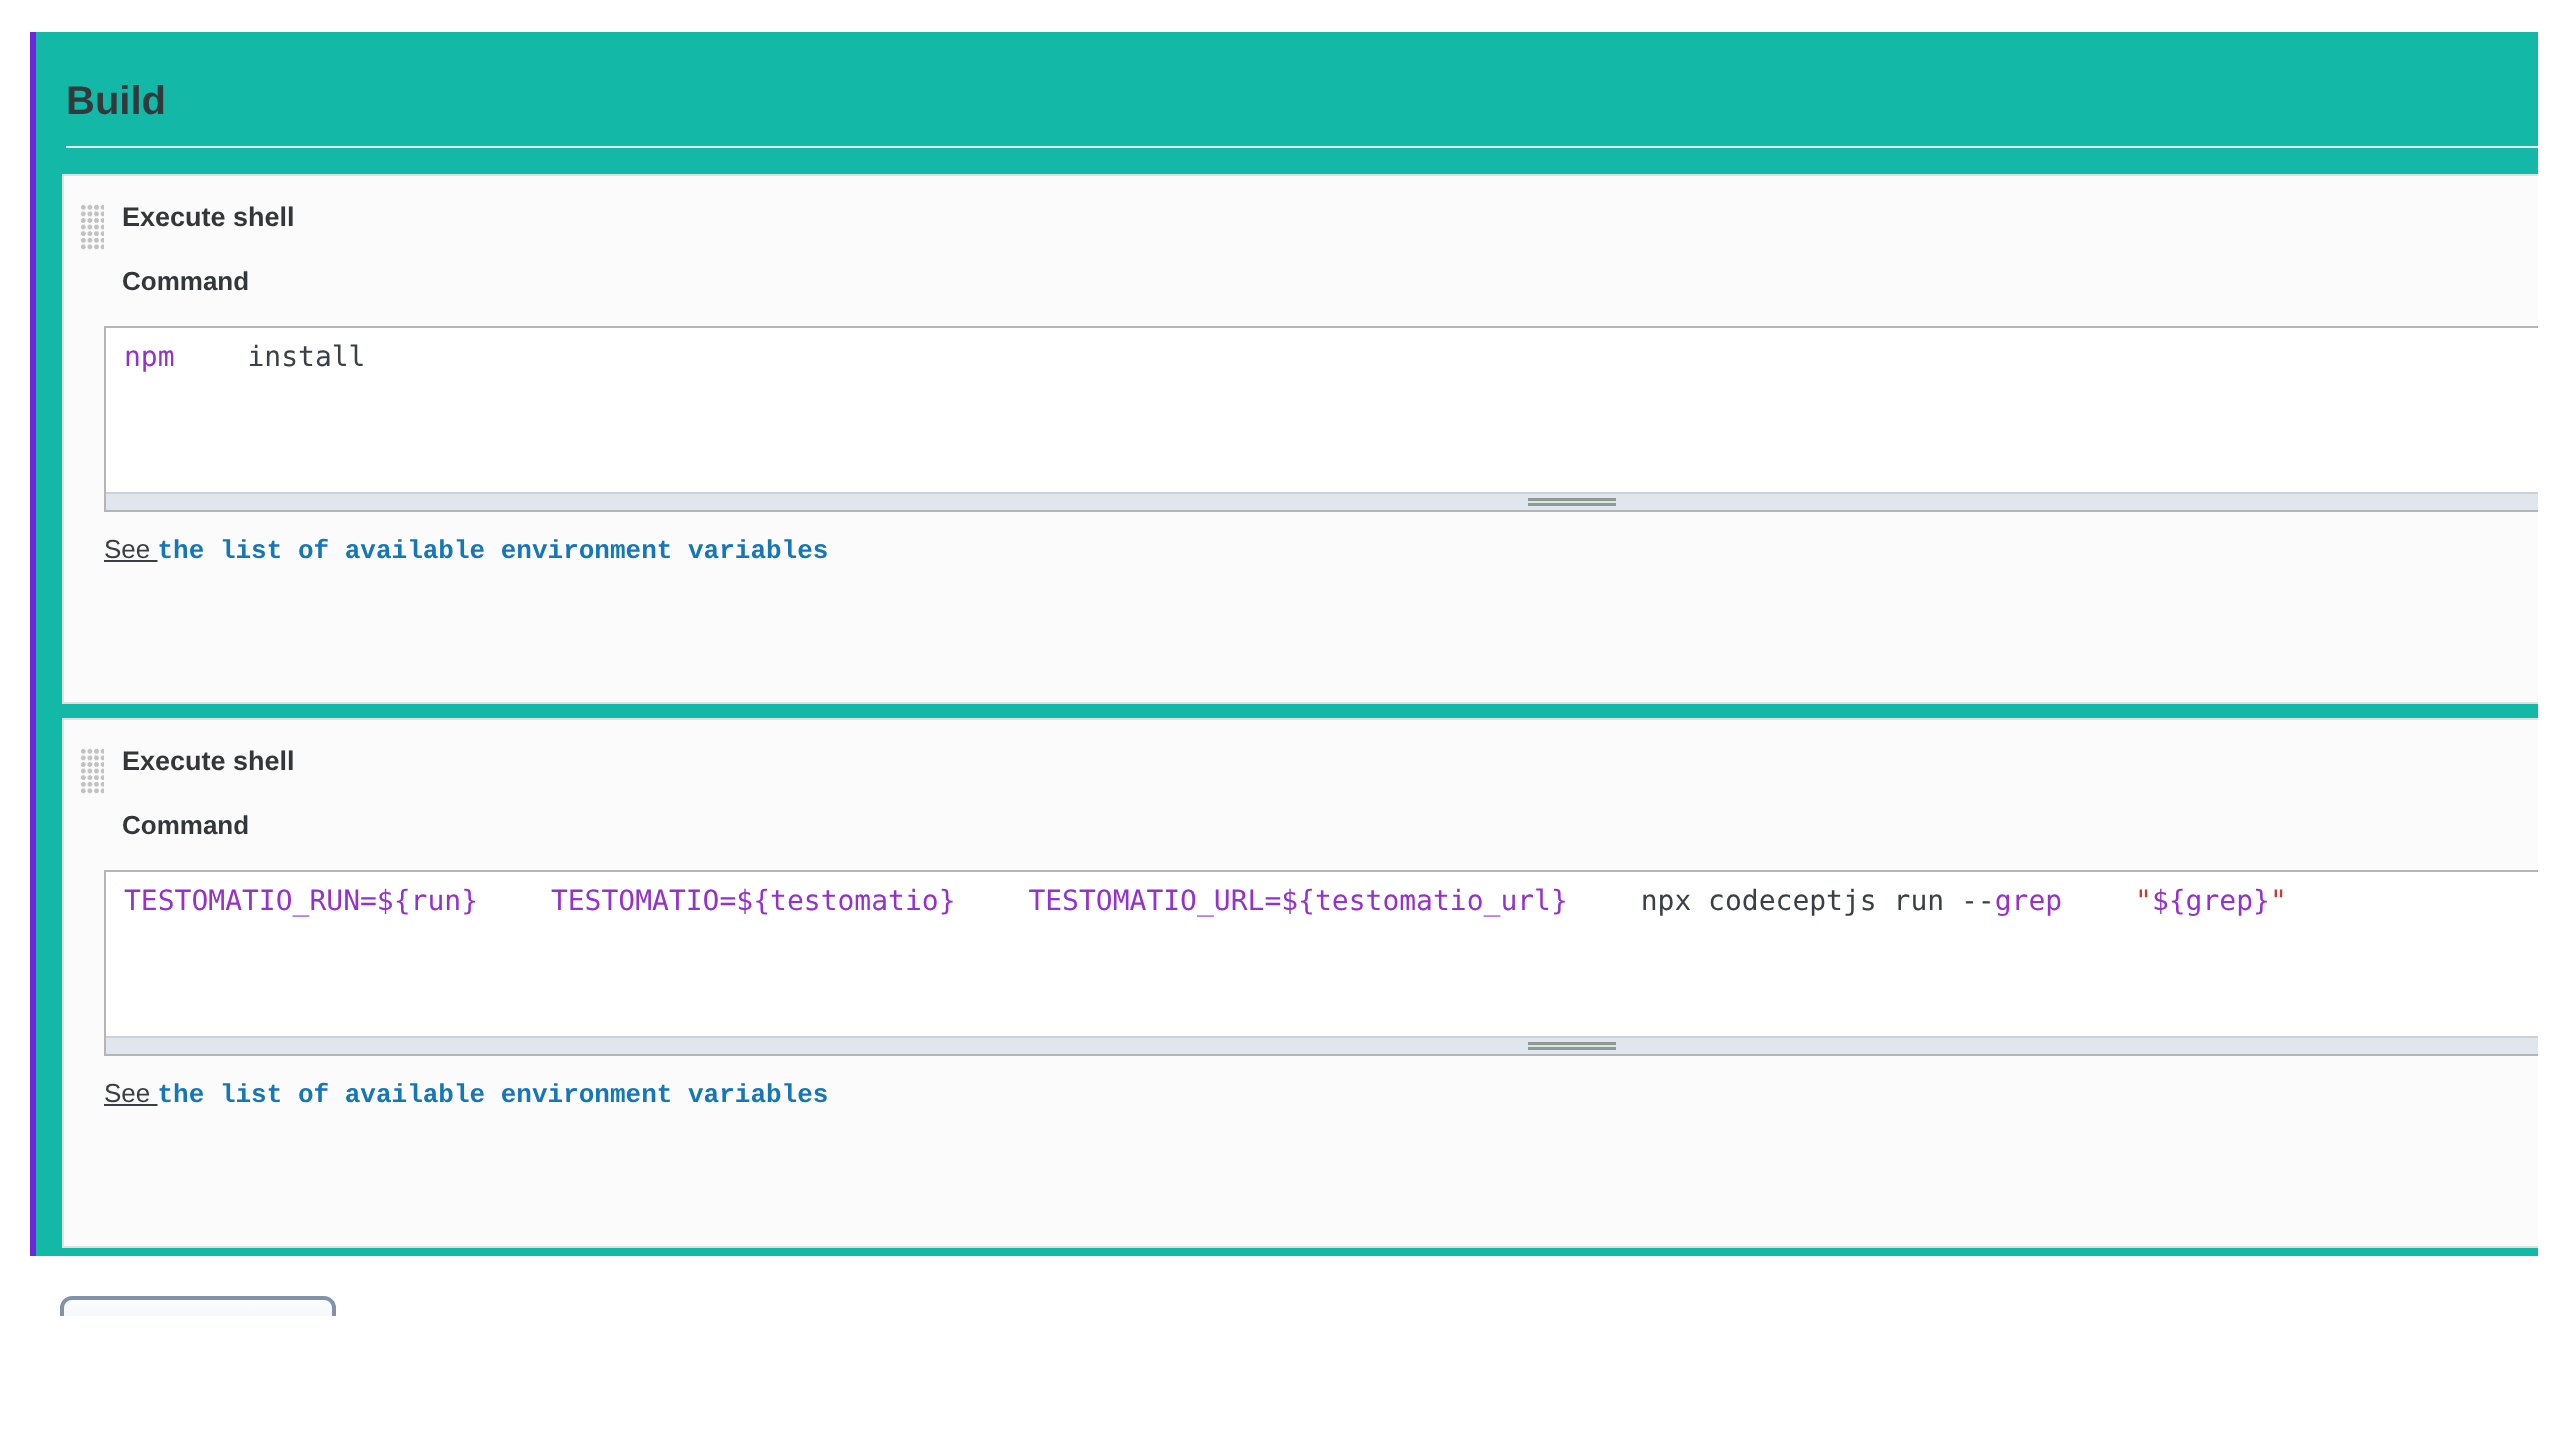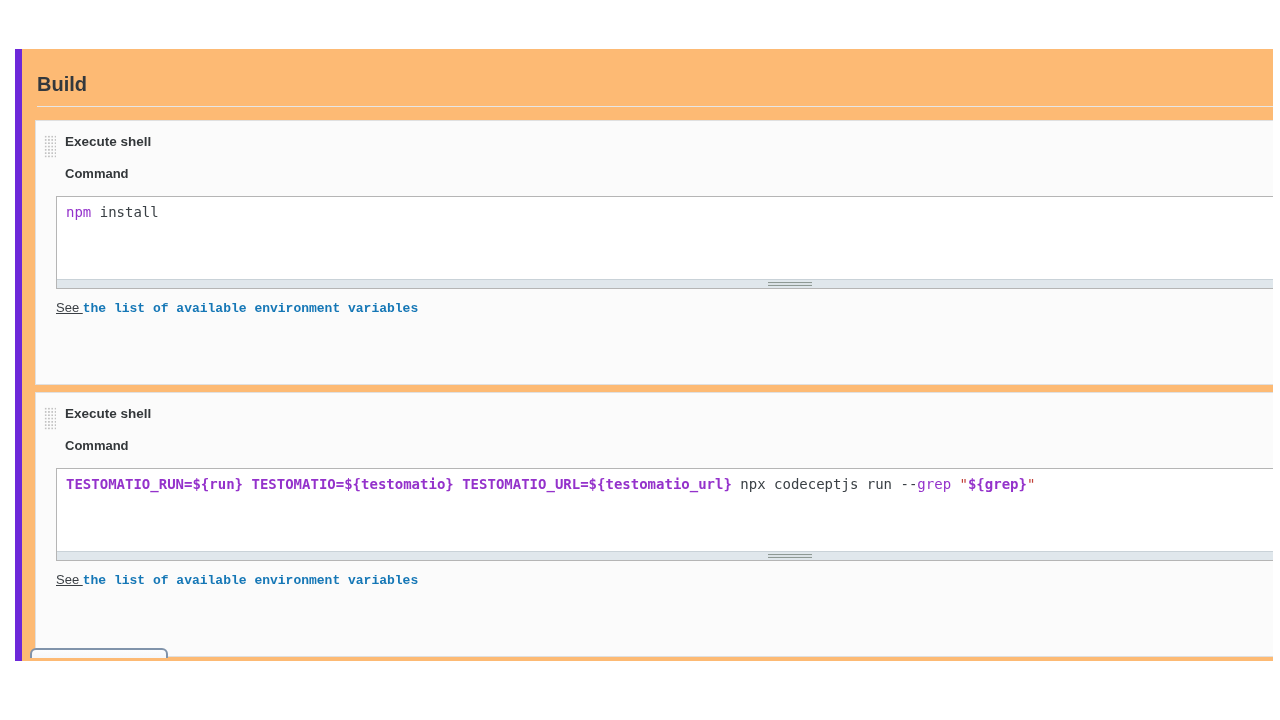--- a/index.html
+++ b/index.html
@@ -4,22 +4,22 @@
 <style>
   html,body{margin:0;padding:0;}
   body{
     width:1280px;height:720px;overflow:hidden;background:#ffffff;
     font-family:"Liberation Sans",sans-serif;position:relative;
   }
   .page{position:absolute;inset:0;}
 
   
   .panel{
-    position:absolute;left:15px;top:49px;width:1251px;height:612px;
-    background:#fdba74;border-left:7px solid #6d28d9;overflow:hidden;
+    position:absolute;left:15px;top:16px;width:1251px;height:612px;
+    background:#14b8a6;border-left:3px solid #6d28d9;overflow:hidden;
   }
   .inner{width:1500px;}
 
   .section-title{
     margin:24px 0 0 15px;font-size:20px;font-weight:bold;color:#33383d;
     line-height:23px;
   }
   .section-divider{
     margin:10px 0 0 15px;border:none;border-top:1px solid #e7e7e7;width:1485px;
   }
@@ -44,23 +44,23 @@
   .editor{
     margin:15px 0 0 20px;width:1468px;box-sizing:border-box;
     background:#ffffff;border:1px solid #b5b5b5;cursor:text;
   }
   .code-line{
     height:75px;padding:7px 0 0 9px;white-space:pre;
     font-family:"DejaVu Sans Mono",monospace;font-size:14px;line-height:17px;
     color:var(--c-plain);
   }
   .tok-command{color:var(--c-command);}
-  .tok-variable{color:var(--c-variable);font-weight:bold;}
+  .tok-variable{color:var(--c-variable);}
   .tok-string{color:var(--c-string);}
-  .tok-plain{color:var(--c-plain);}
+  .tok-plain{color:var(--c-plain);padding-left:28px;}
 
   .resize-bar{
     height:9px;background:#e0e7ec;border-top:1px solid #c9d2d8;
     box-sizing:border-box;position:relative;cursor:s-resize;
   }
   .gripper{
     position:absolute;left:50%;top:2px;transform:translateX(-50%);
     width:44px;height:4px;
     background:linear-gradient(#8e9994 1.3px,#dbe2e6 1.3px 2.6px,#8e9994 2.6px);
   }

